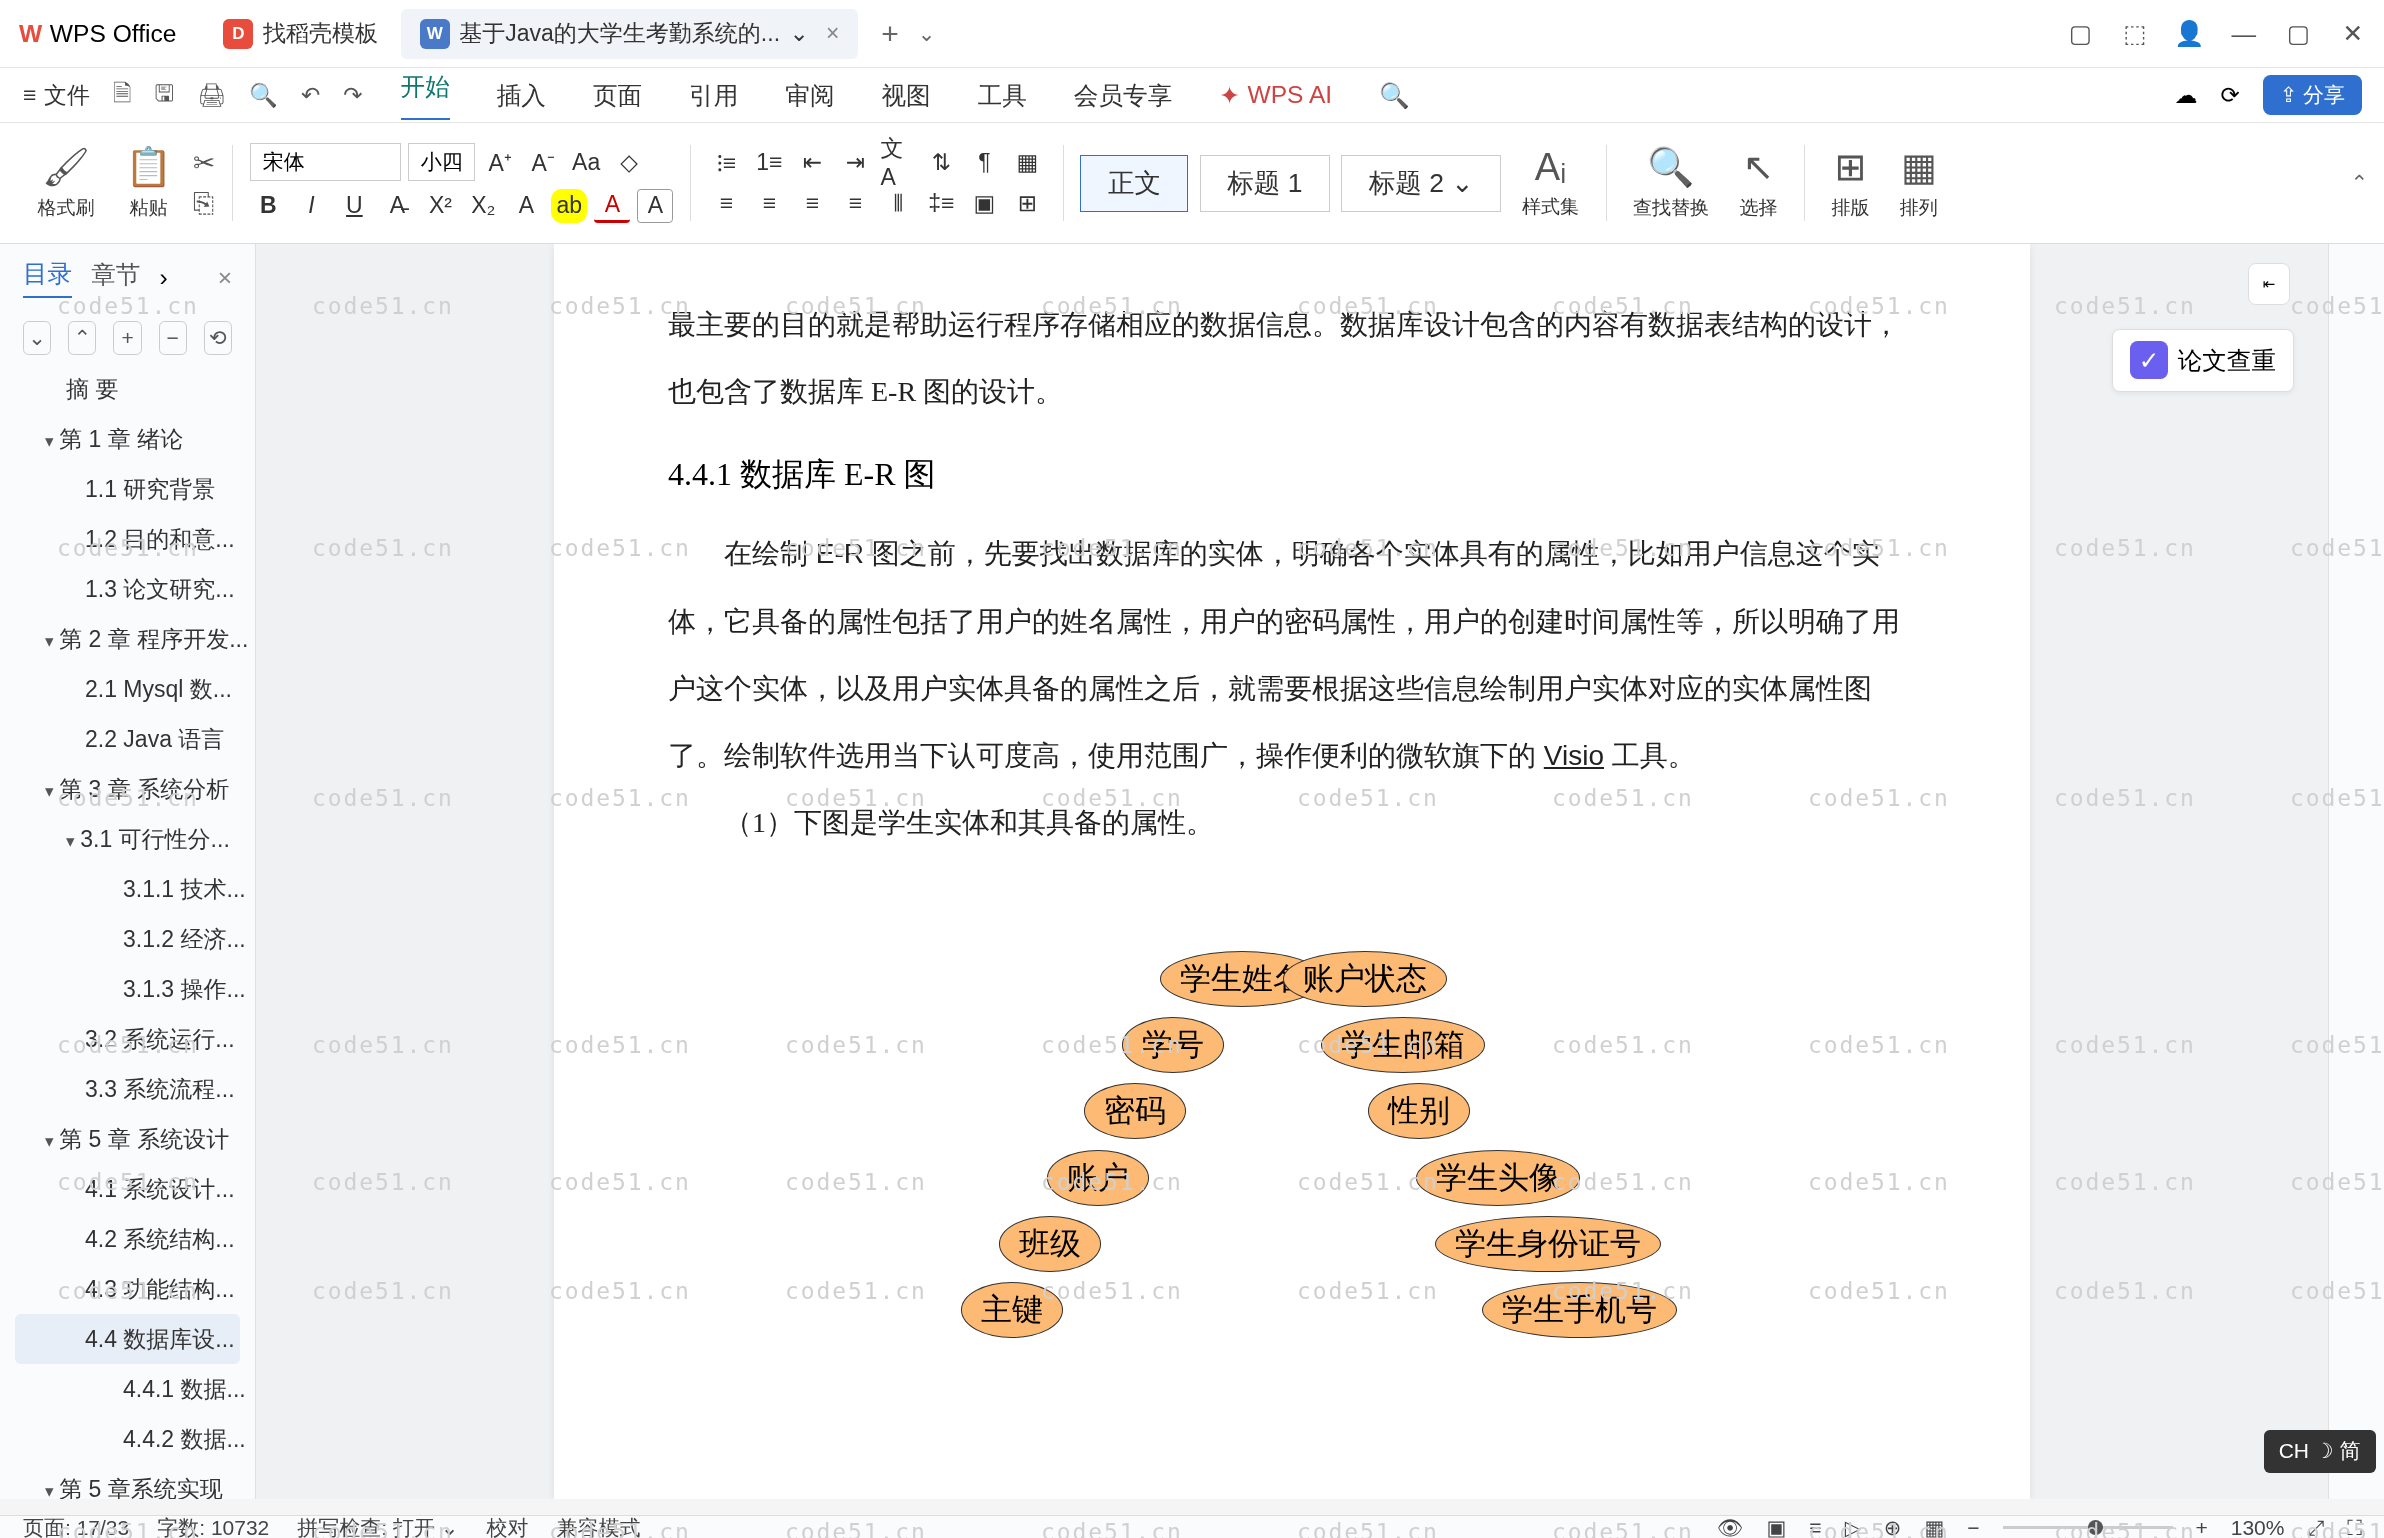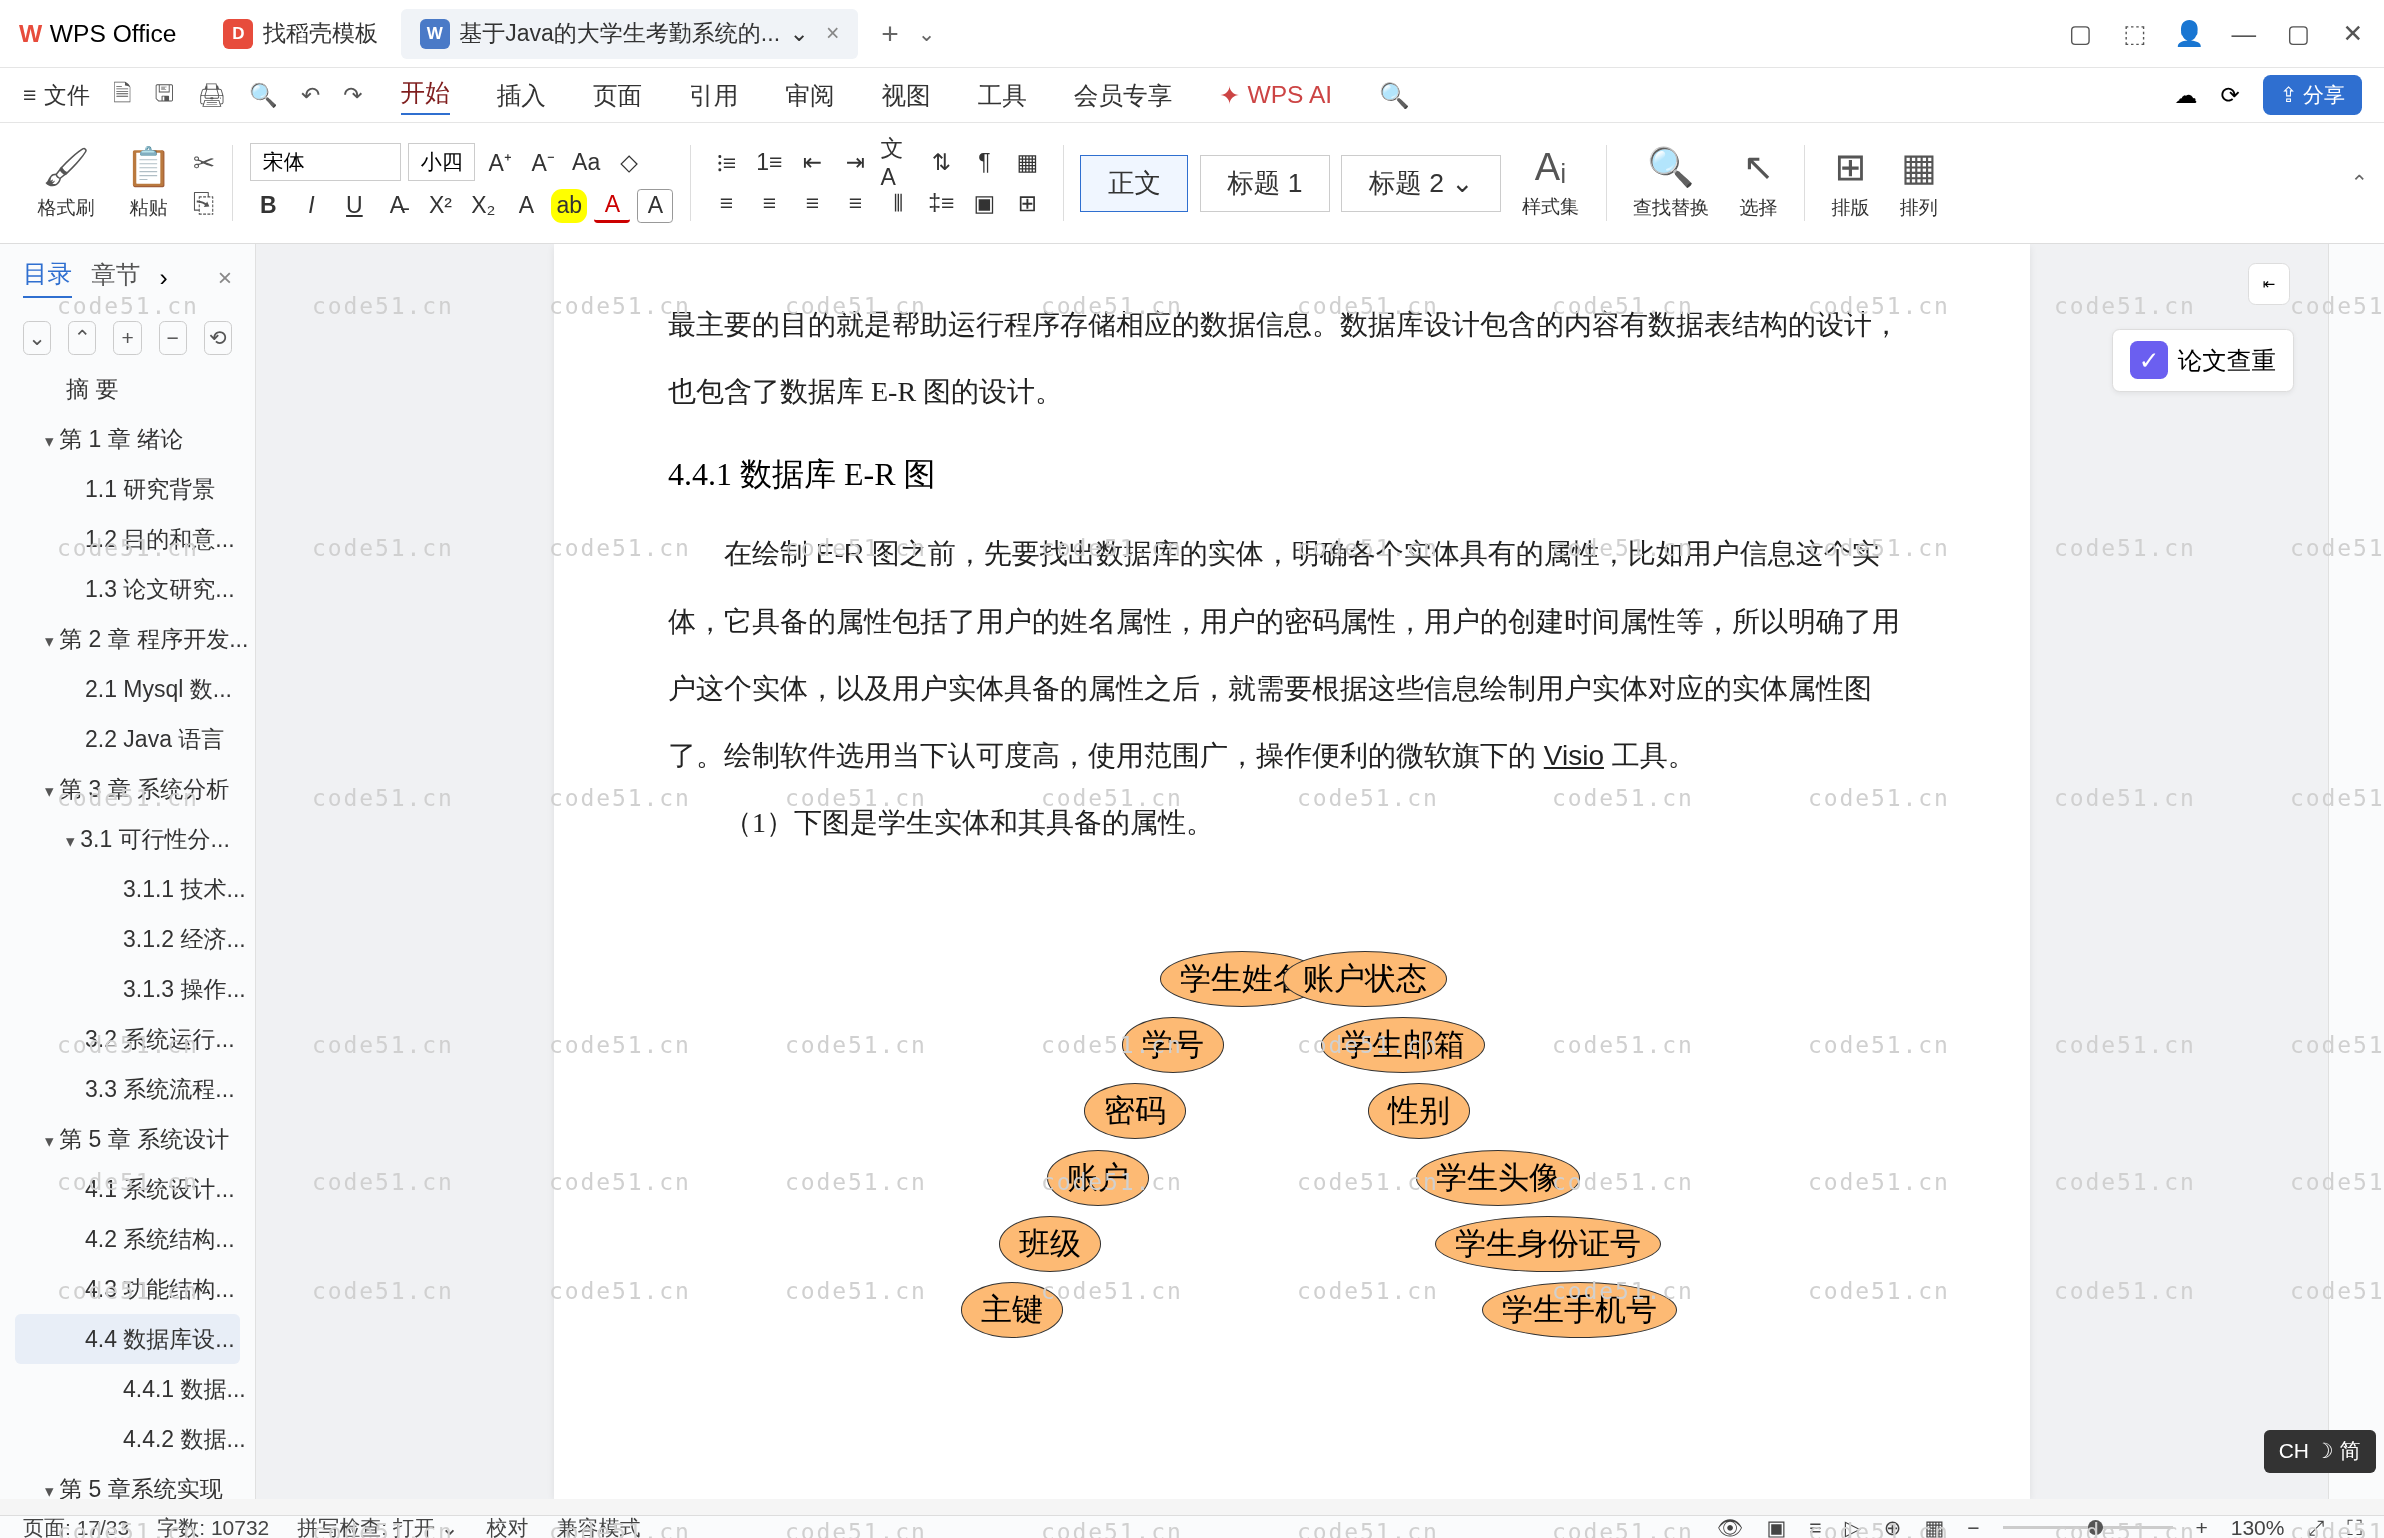--- a/index.html
+++ b/index.html
@@ -15,21 +15,21 @@
 .badge-blue { background: #4a7ac7; }
 .tab-close { color: #888; font-size: 23px; margin-left: 7.6px; }
 .tab-add { font-size: 30px; color: #666; margin-left: 19px; }
 .titlebar-right { margin-left: auto; display: flex; align-items: center; gap: 28px; font-size: 24.6px; color: #555; }
 .win-ctrl { width: 26.5px; height: 26.5px; display: flex; align-items: center; justify-content: center; }
 
 .menubar { height: 55px; background: #fff; display: flex; align-items: center; padding: 0 23px; border-bottom: 0.9px solid #e5e5e5; }
 .file-menu { display: flex; align-items: center; gap: 7.6px; font-size: 23px; color: #333; margin-right: 23px; }
 .qat { display: flex; align-items: center; gap: 23px; font-size: 23px; color: #555; margin-right: 38px; }
 .menus { display: flex; align-items: center; gap: 47px; font-size: 24.6px; color: #333; }
-.menu-item.active { color: #7f1d1d; border-bottom: 2.8px solid #2f6fd0; padding-bottom: 4px; }
+.menu-item.active { color: #0f766e; border-bottom: 2.8px solid #2f6fd0; padding-bottom: 15px; }
 .wps-ai { display: flex; align-items: center; gap: 7.6px; color: #c44; }
 .menubar-right { margin-left: auto; display: flex; align-items: center; gap: 23px; font-size: 23px; }
 .share-btn { background: #2f6fd0; color: #fff; padding: 5.7px 17px; border-radius: 7.6px; font-size: 21px; display: flex; align-items: center; gap: 5.7px; }
 
 .ribbon { height: 121px; background: #fff; display: flex; align-items: center; padding: 0 28px; border-bottom: 0.9px solid #ddd; gap: 11.4px; }
 .ribbon-group { display: flex; flex-direction: column; align-items: center; gap: 3.8px; padding: 0 9.5px; }
 .ribbon-group-label { font-size: 19px; color: #333; }
 .ribbon-big-btn { display: flex; flex-direction: column; align-items: center; gap: 5.7px; }
 .ribbon-big-icon { font-size: 38px; color: #555; }
 .ribbon-sep { width: 0.9px; height: 76px; background: #ddd; margin: 0 5.7px; }

